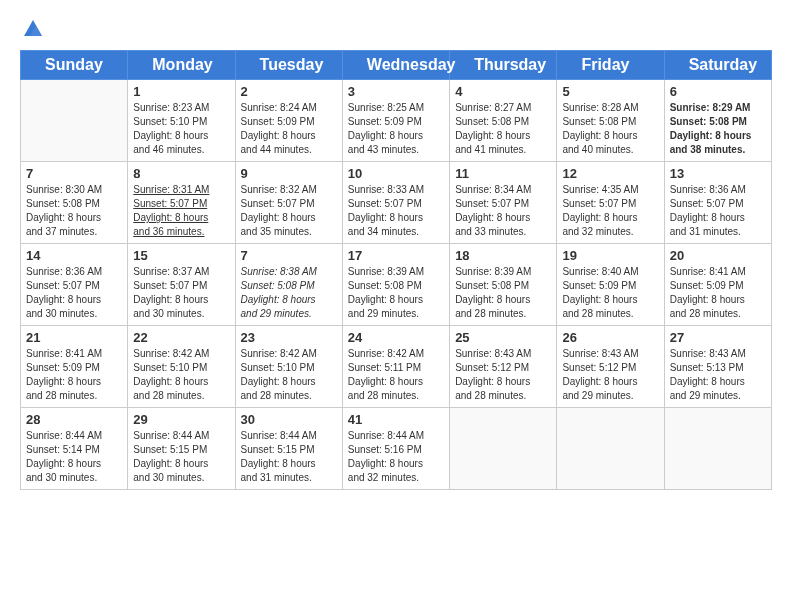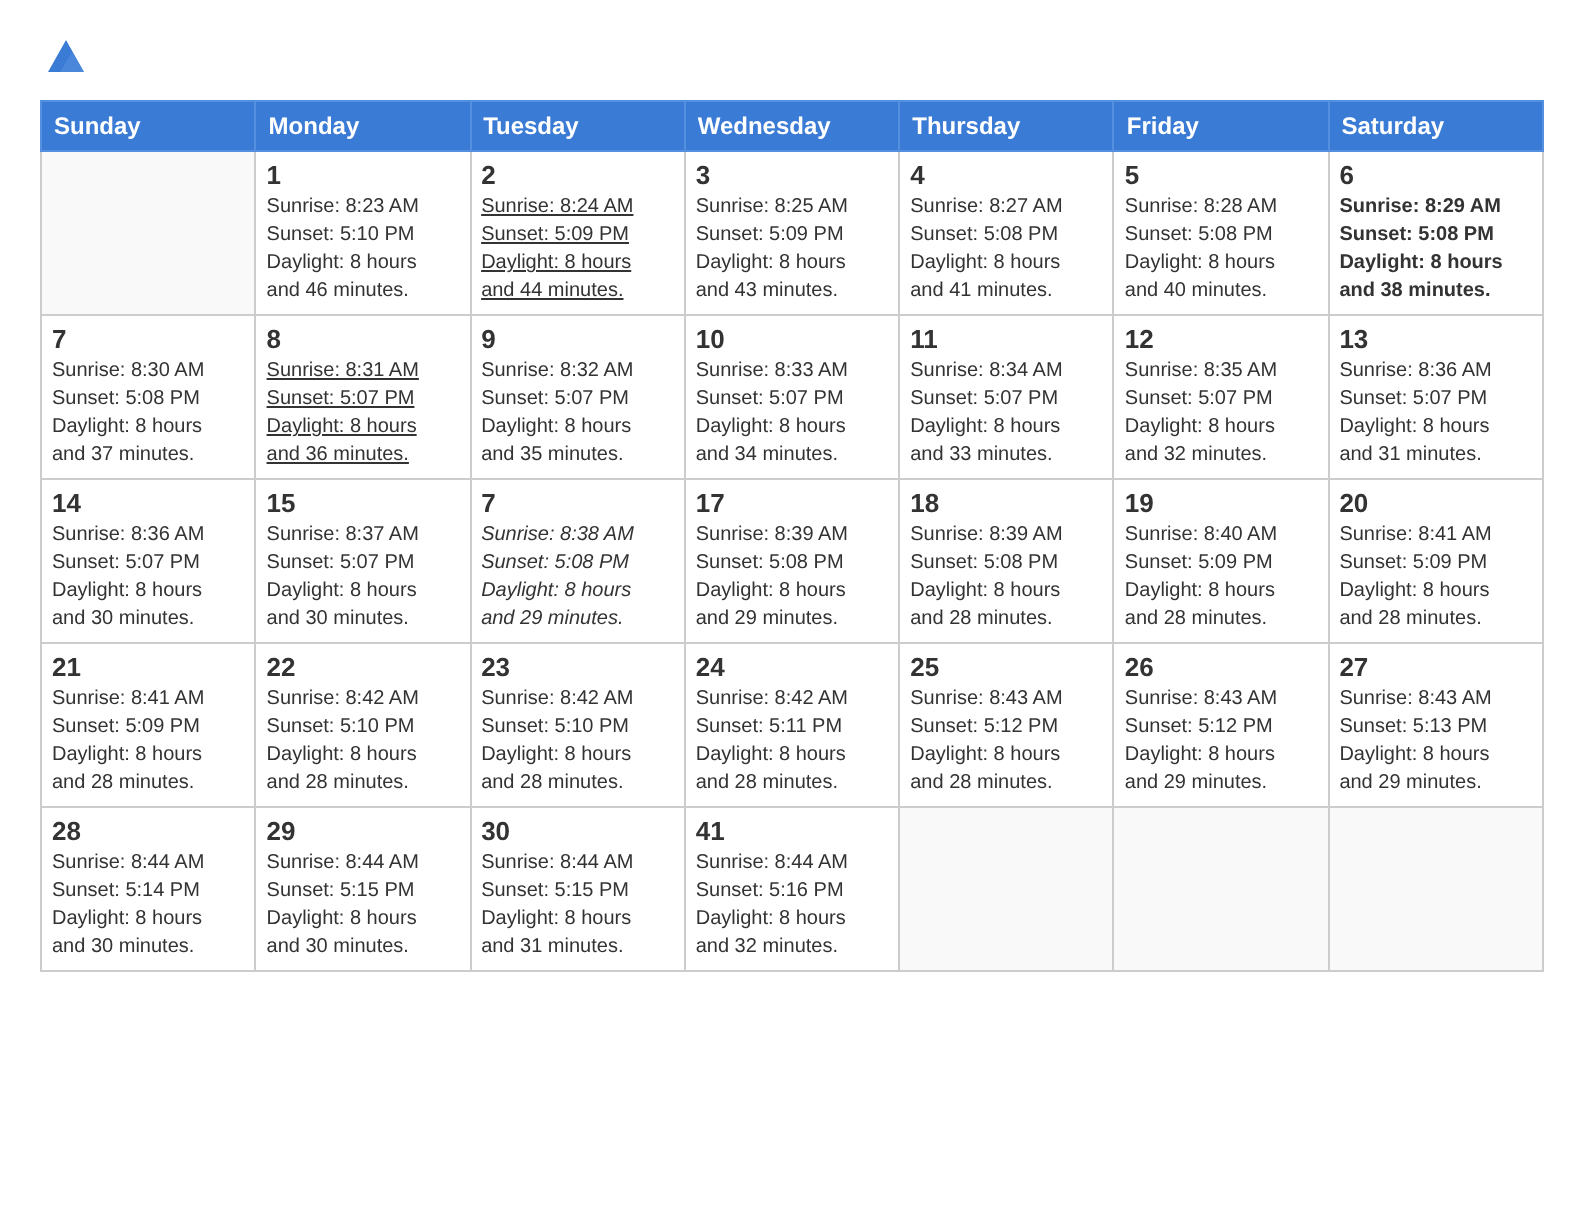--- a/index.html
+++ b/index.html
@@ -60,22 +60,22 @@
     }
     .calendar-table {
       width: 100%;
       border-collapse: collapse;
       table-layout: fixed;
     }
     .calendar-table thead tr th {
       background-color: #3a7bd5;
       color: #fff;
       font-weight: bold;
-      font-size: 12px;
-      padding: 5px 6px;
+      font-size: 16px;
+      padding: 5px 24px;
       text-align: left;
       border: 1px solid #5590e0;
     }
     .calendar-table tbody tr td {
       border: 1px solid #ccc;
       vertical-align: top;
       padding: 4px 5px;
       height: 82px;
       font-size: 10.5px;
       color: #333;
@@ -133,21 +133,21 @@
           <td class="empty"></td>
           <td>
             <div class="day-number">1</div>
             <div class="day-info" style="white-space: pre-line;">Sunrise: 8:23 AM
 Sunset: 5:10 PM
 Daylight: 8 hours
 and 46 minutes.</div>
           </td>
           <td>
             <div class="day-number">2</div>
-            <div class="day-info" style="white-space: pre-line; text-decoration: underline;">Sunrise: 8:24 AM
+            <div class="day-info" style="white-space: pre-line;">Sunrise: 8:24 AM
 Sunset: 5:09 PM
 Daylight: 8 hours
 and 44 minutes.</div>
           </td>
           <td>
             <div class="day-number">3</div>
             <div class="day-info" style="white-space: pre-line;">Sunrise: 8:25 AM
 Sunset: 5:09 PM
 Daylight: 8 hours
 and 43 minutes.</div>
@@ -205,21 +205,21 @@
           </td>
           <td>
             <div class="day-number">11</div>
             <div class="day-info" style="white-space: pre-line;">Sunrise: 8:34 AM
 Sunset: 5:07 PM
 Daylight: 8 hours
 and 33 minutes.</div>
           </td>
           <td>
             <div class="day-number">12</div>
-            <div class="day-info" style="white-space: pre-line;">Sunrise: 8:35 AM
+            <div class="day-info" style="white-space: pre-line;">Sunrise: 4:35 AM
 Sunset: 5:07 PM
 Daylight: 8 hours
 and 32 minutes.</div>
           </td>
           <td>
             <div class="day-number">13</div>
             <div class="day-info" style="white-space: pre-line;">Sunrise: 8:36 AM
 Sunset: 5:07 PM
 Daylight: 8 hours
 and 31 minutes.</div>

